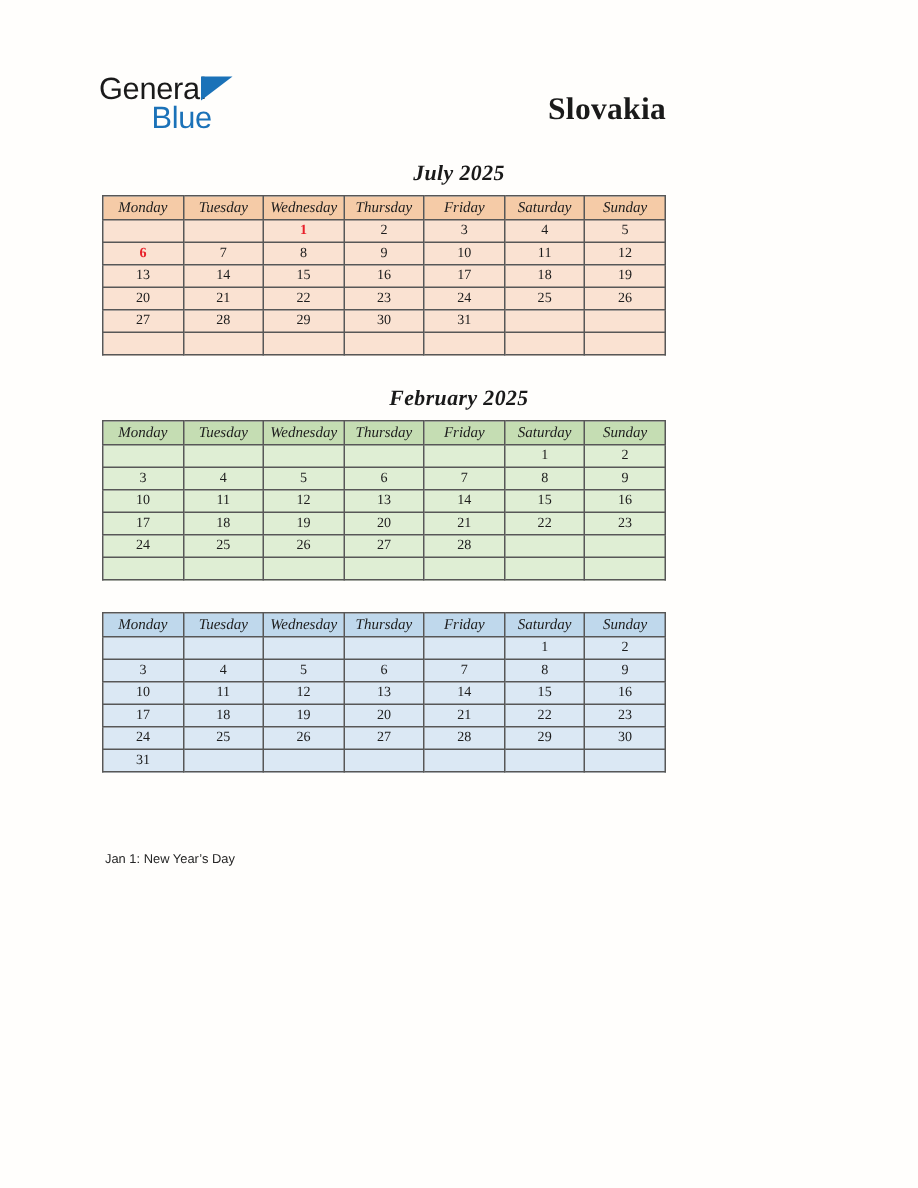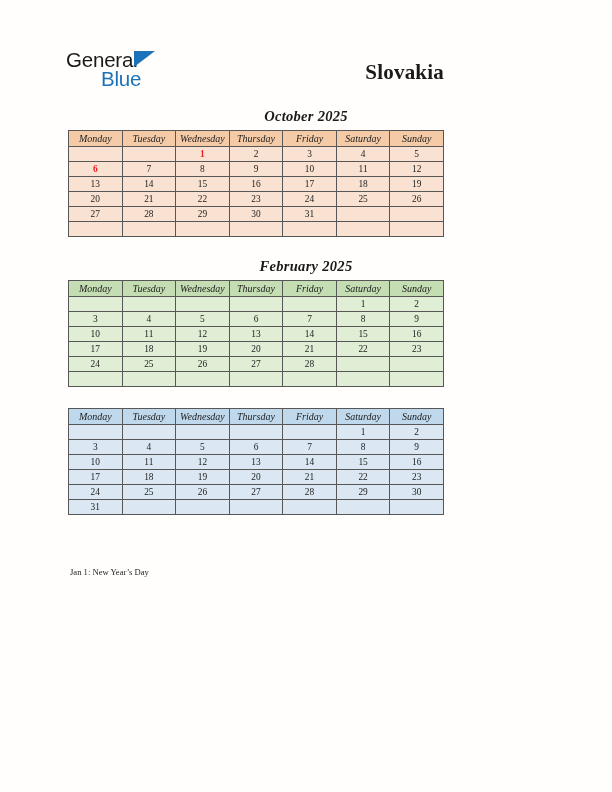--- a/index.html
+++ b/index.html
@@ -133,42 +133,42 @@
   #month-2 table.cal td { background: #dbe8f4; }
 
   
   .legend {
     position: absolute;
     left: 66px;
     top: 566px;
     width: 300px;
   }
   .legend-item {
-    font-family: Liberation Serif, serif;
+    font-family: Liberation Sans, sans-serif;
     font-size: 8.6px;
     color: #262626;
     line-height: 13px;
     white-space: nowrap;
   }
   .legend-item.first { padding-left: 4px; }
 </style>
 </head>
 <body>
 
 <div class="page-header">
   <div class="logo">
     <span class="logo-general">General</span>
     <span class="logo-triangle"></span>
     <span class="logo-blue">Blue</span>
   </div>
   <div class="country-title">Slovakia</div>
 </div>
 
 <div class="month-block" id="month-0">
-  <div class="month-title">October 2025</div>
+  <div class="month-title">July 2025</div>
   <table class="cal">
     <thead>
       <tr>
         <th>Monday</th>
         <th>Tuesday</th>
         <th>Wednesday</th>
         <th>Thursday</th>
         <th>Friday</th>
         <th>Saturday</th>
         <th>Sunday</th>

